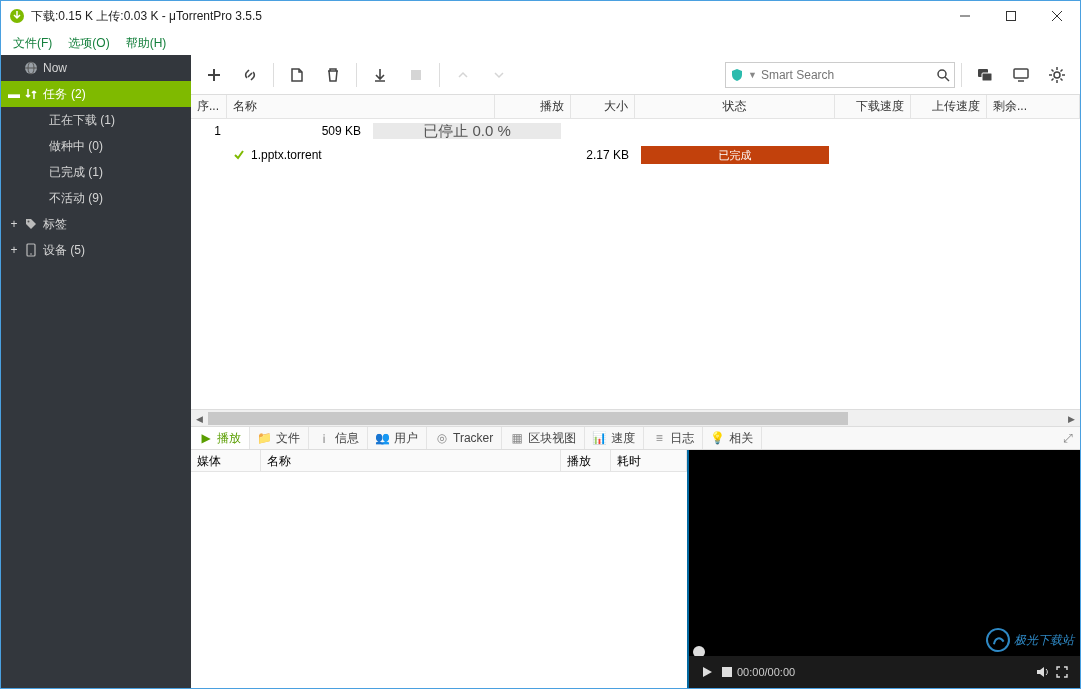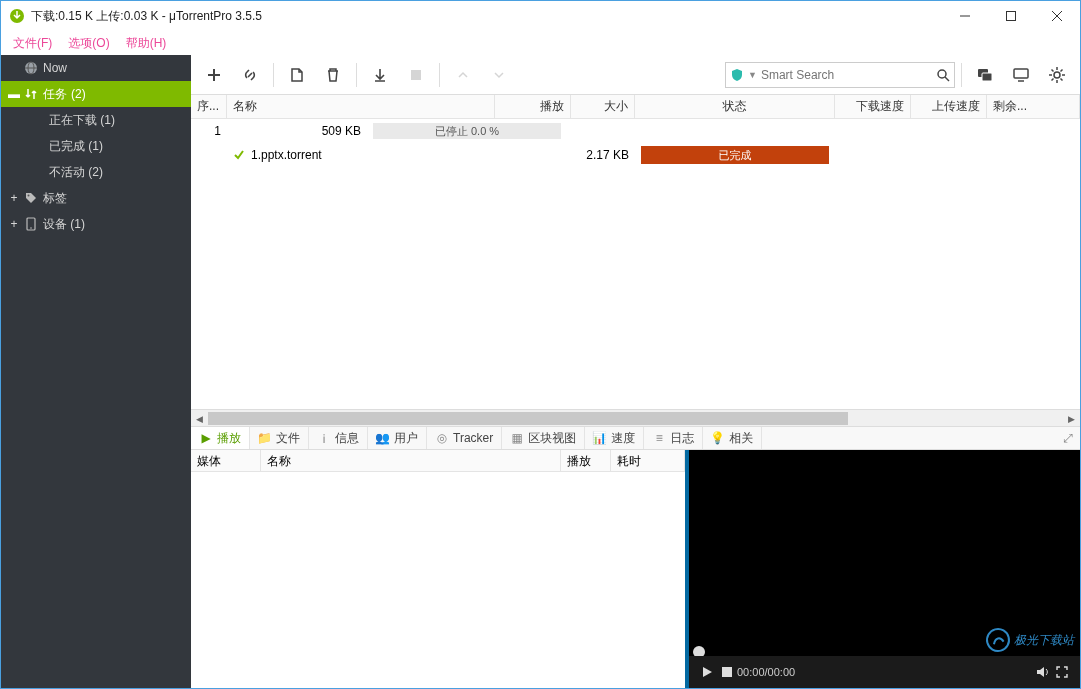--- a/index.html
+++ b/index.html
@@ -2,21 +2,21 @@
 <html><head>
 <meta charset="utf-8">
 <style>
 * { margin: 0; padding: 0; box-sizing: border-box; font-family: "Microsoft YaHei", "Segoe UI", sans-serif; font-size: 12px; }
 body { width: 1081px; height: 689px; background: #fff; overflow: hidden; border: 1px solid #4aa0e0; }
 .titlebar { height: 30px; display: flex; align-items: center; padding: 0 0 0 8px; background: #fff; }
 .titlebar .logo { width: 16px; height: 16px; margin-right: 6px; }
 .titlebar .title { flex: 1; color: #222; font-size: 12px; }
 .titlebar .winbtn { width: 46px; height: 30px; display: flex; align-items: center; justify-content: center; color: #333; }
 .menubar { height: 24px; display: flex; align-items: center; padding: 0 4px; background: #fff; }
-.menubar .menuitem { padding: 2px 8px; color: #ec4899; }
+.menubar .menuitem { padding: 2px 8px; color: #15803d; }
 .main { display: flex; height: calc(100% - 54px); }
 .sidebar { width: 190px; background: #33373d; color: #d5d5d5; overflow: hidden; }
 .side-item { display: flex; align-items: center; height: 26px; padding: 0 8px; gap: 4px; cursor: pointer; }
 .side-item.now { background: #33373d; }
 .side-item.active { background: #7fba00; color: #fff; }
 .side-item .expand { width: 10px; display: flex; justify-content: center; }
 .side-item .icon { width: 16px; display: flex; justify-content: center; align-items: center; }
 .side-sub { padding-left: 48px; height: 26px; display: flex; align-items: center; color: #d5d5d5; cursor: pointer; }
 .content { flex: 1; display: flex; flex-direction: column; background: #fff; min-width: 0; }
 .toolbar { height: 40px; border-bottom: 1px solid #ddd; display: flex; align-items: center; padding: 0 6px; gap: 2px; }
@@ -27,34 +27,34 @@
 .searchbox input { border: none; outline: none; flex: 1; font-size: 12px; color: #888; }
 .searchbox .shield { color: #2bbbad; }
 .searchbox .dd { color: #888; font-size: 9px; }
 .searchbox .mag { color: #444; }
 .table-area { flex: 1; display: flex; flex-direction: column; min-height: 0; }
 .theader { height: 24px; display: flex; border-bottom: 1px solid #e4e4e4; background: #fafafa; }
 .theader .col { border-right: 1px solid #e4e4e4; padding: 4px 6px; color: #333; display: flex; align-items: center; overflow: hidden; white-space: nowrap; }
 .trow { height: 24px; display: flex; align-items: center; }
 .trow .cell { padding: 2px 6px; overflow: hidden; white-space: nowrap; display: flex; align-items: center; }
 .trow .cell.right { justify-content: flex-end; }
-.status-stopped { background: #e9e9e9; text-align: center; font-size: 11px; color: #555; display: flex; align-items: center; justify-content: center; height: 16px; }
+.status-stopped { background: #e9e9e9; text-align: center; font-size: 15px; color: #555; display: flex; align-items: center; justify-content: center; height: 16px; }
 .status-done { background: #c2410c; text-align: center; font-size: 11px; color: #fff; display: flex; align-items: center; justify-content: center; height: 18px; }
 .hscroll { height: 17px; background: #f0f0f0; border-top: 1px solid #ddd; position: relative; }
 .hscroll .larrow, .hscroll .rarrow { position: absolute; top: 0; width: 17px; height: 17px; display: flex; align-items: center; justify-content: center; color: #666; font-size: 9px; }
 .hscroll .larrow { left: 0; } .hscroll .rarrow { right: 0; }
 .hscroll .thumb { position: absolute; left: 17px; top: 2px; height: 13px; width: 640px; background: #c8c8c8; }
 .detail-tabs { height: 24px; border-top: 1px solid #ddd; border-bottom: 1px solid #ddd; display: flex; align-items: center; background: #f8f8f8; }
 .dtab { display: flex; align-items: center; gap: 4px; padding: 0 8px; height: 100%; color: #444; border-right: 1px solid #e4e4e4; }
 .dtab.active { background: #fff; color: #5a9e00; }
 .dtab .di { width: 14px; display:flex; justify-content:center; color:#888; }
 .dtab.active .di { color:#5a9e00; }
 .dtab-expand { margin-left: auto; width: 24px; display:flex; justify-content:center; color:#888; }
 .detail-body { flex: 0 0 238px; display: flex; border-top: 0; }
-.detail-left { width: 498px; display: flex; flex-direction: column; border-right: 4px solid #0369a1; }
+.detail-left { width: 498px; display: flex; flex-direction: column; border-right: 2px solid #0369a1; }
 .detail-left .dheader { display:flex; height:22px; border-bottom:1px solid #e4e4e4; background:#fafafa; }
 .detail-left .dheader .dcol { border-right:1px solid #e4e4e4; padding:3px 6px; }
 .detail-left .dbody { flex:1; background:#fff; }
 .detail-right { flex:1; background: #000; position: relative; }
 .player-ctrl { position:absolute; bottom:0; left:0; right:0; height:32px; background:#1b1b1b; display:flex; align-items:center; padding:0 8px; color:#ddd; }
 .player-ctrl .pbtn { width:20px; display:flex; justify-content:center; align-items:center; }
 .player-ctrl .ptime { font-size:11px; color:#ccc; }
 .player-prog { position:absolute; bottom:32px; left:0; right:0; height:8px; display:flex; align-items:center; }
 .player-prog .dot { width:12px; height:12px; border-radius:50%; background:#ddd; margin-left:4px; }
 .watermark { position:absolute; bottom:36px; right:6px; color:#3498db; font-size:14px; font-style:italic; opacity:0.9; display:flex; align-items:center; gap:4px; }
@@ -114,41 +114,42 @@
       <span class="expand">▬</span>
       <span class="icon">
           <svg width="14" height="14">
             <path d="M4 2v8M4 10l-2-2M4 10l2-2 M10 12V4M10 4l-2 2M10 4l2 2" stroke="#fff" stroke-width="1.5" fill="none"></path>
           </svg>
         </span>
       <span>任务</span>
       <span>(2)</span>
     </div>
     <div class="side-sub">正在下载 (1)</div>
+    <div class="side-sub">做种中 (0)</div>
     <div class="side-sub">已完成 (1)</div>
-    <div class="side-sub">不活动 (2)</div>
+    <div class="side-sub">不活动 (9)</div>
     <div class="side-item">
       <span class="expand">+</span>
       <span class="icon">
           <svg width="14" height="14">
             <path d="M2 2h5l5 5-5 5-5-5z" fill="#bbb"></path>
             <circle cx="4.5" cy="4.5" r="1" fill="#555"></circle>
           </svg>
         </span>
       <span>标签</span>
     </div>
     <div class="side-item">
       <span class="expand">+</span>
       <span class="icon">
           <svg width="14" height="14">
             <rect x="3" y="1" width="8" height="12" rx="1" fill="none" stroke="#bbb" stroke-width="1.2"></rect>
             <circle cx="7" cy="11" r="0.8" fill="#bbb"></circle>
           </svg>
         </span>
-      <span>设备 (1)</span>
+      <span>设备 (5)</span>
     </div>
   </div>
 
   <div class="content">
 
     <div class="toolbar">
       <div class="tbtn">
           <svg width="18" height="18">
             <line x1="9" y1="3" x2="9" y2="15" stroke="#444" stroke-width="2"></line>
             <line x1="3" y1="9" x2="15" y2="9" stroke="#444" stroke-width="2"></line>

